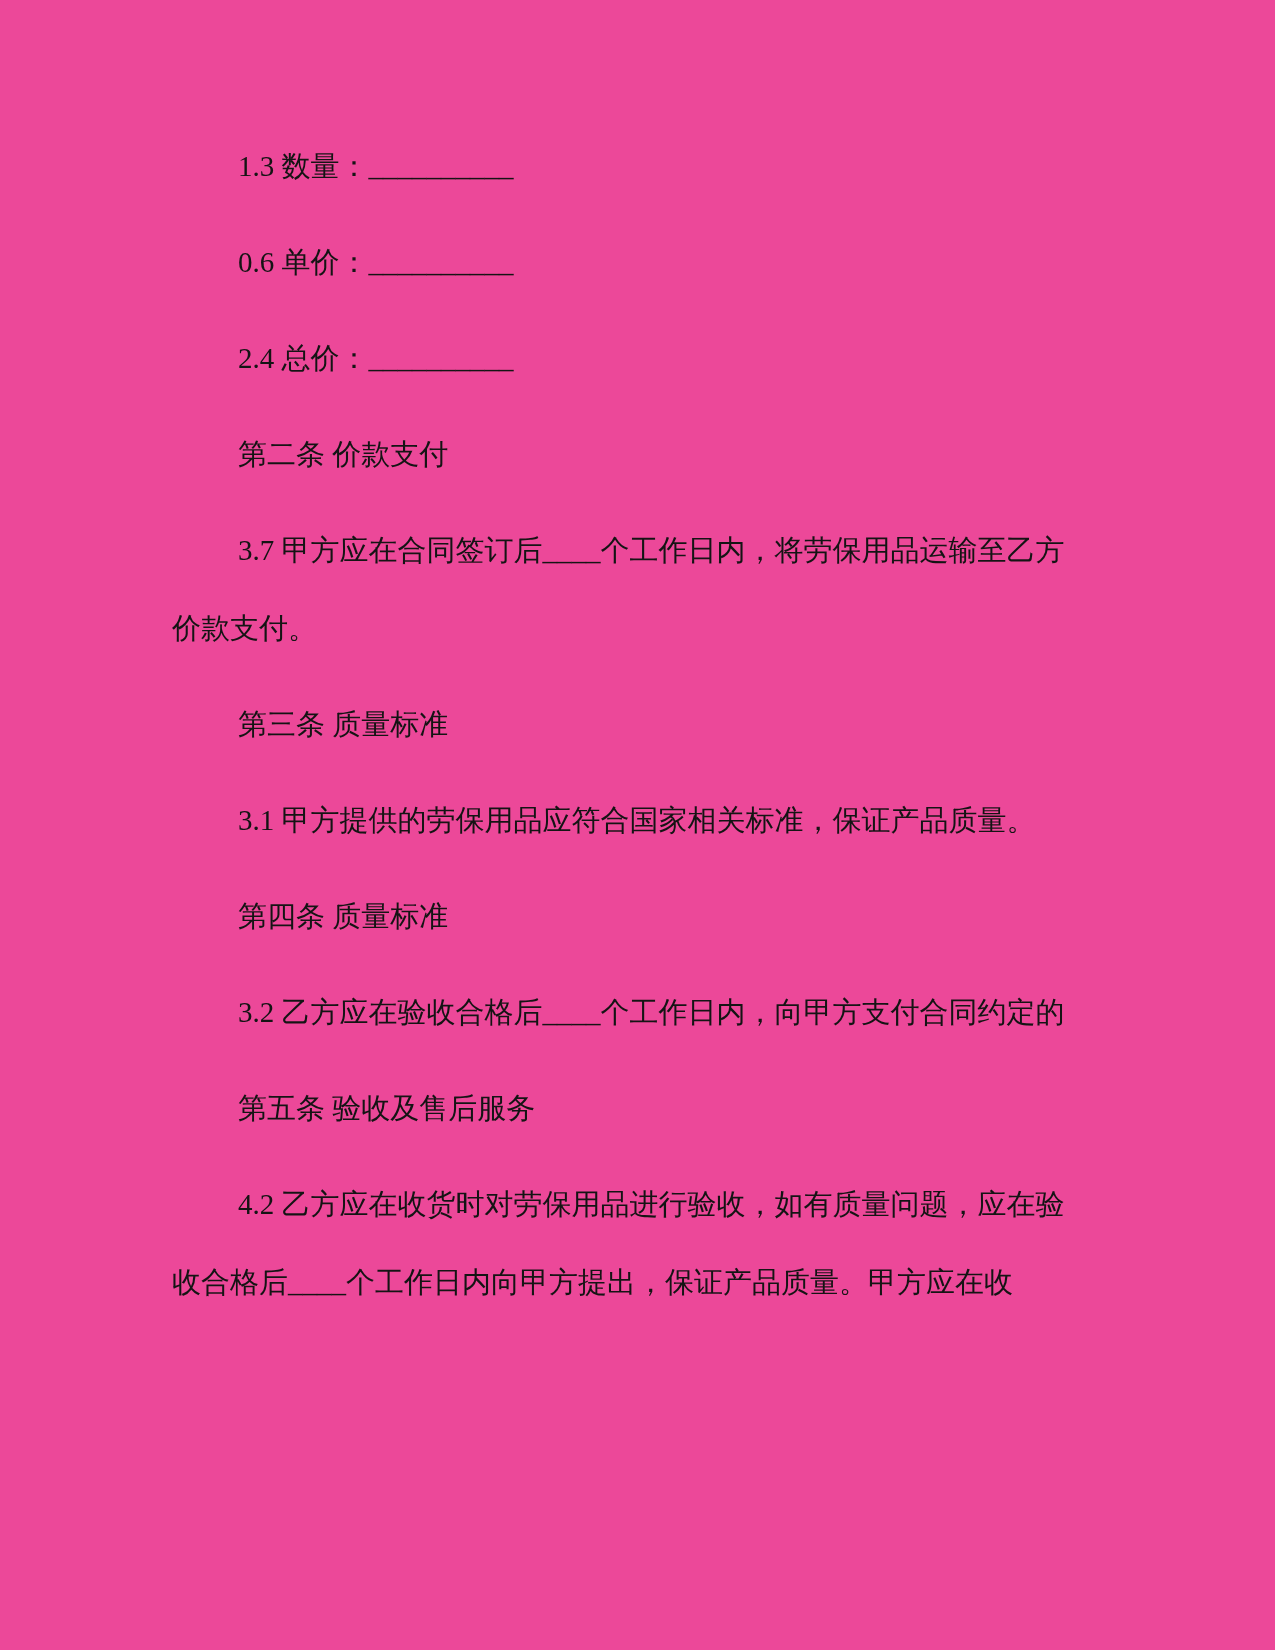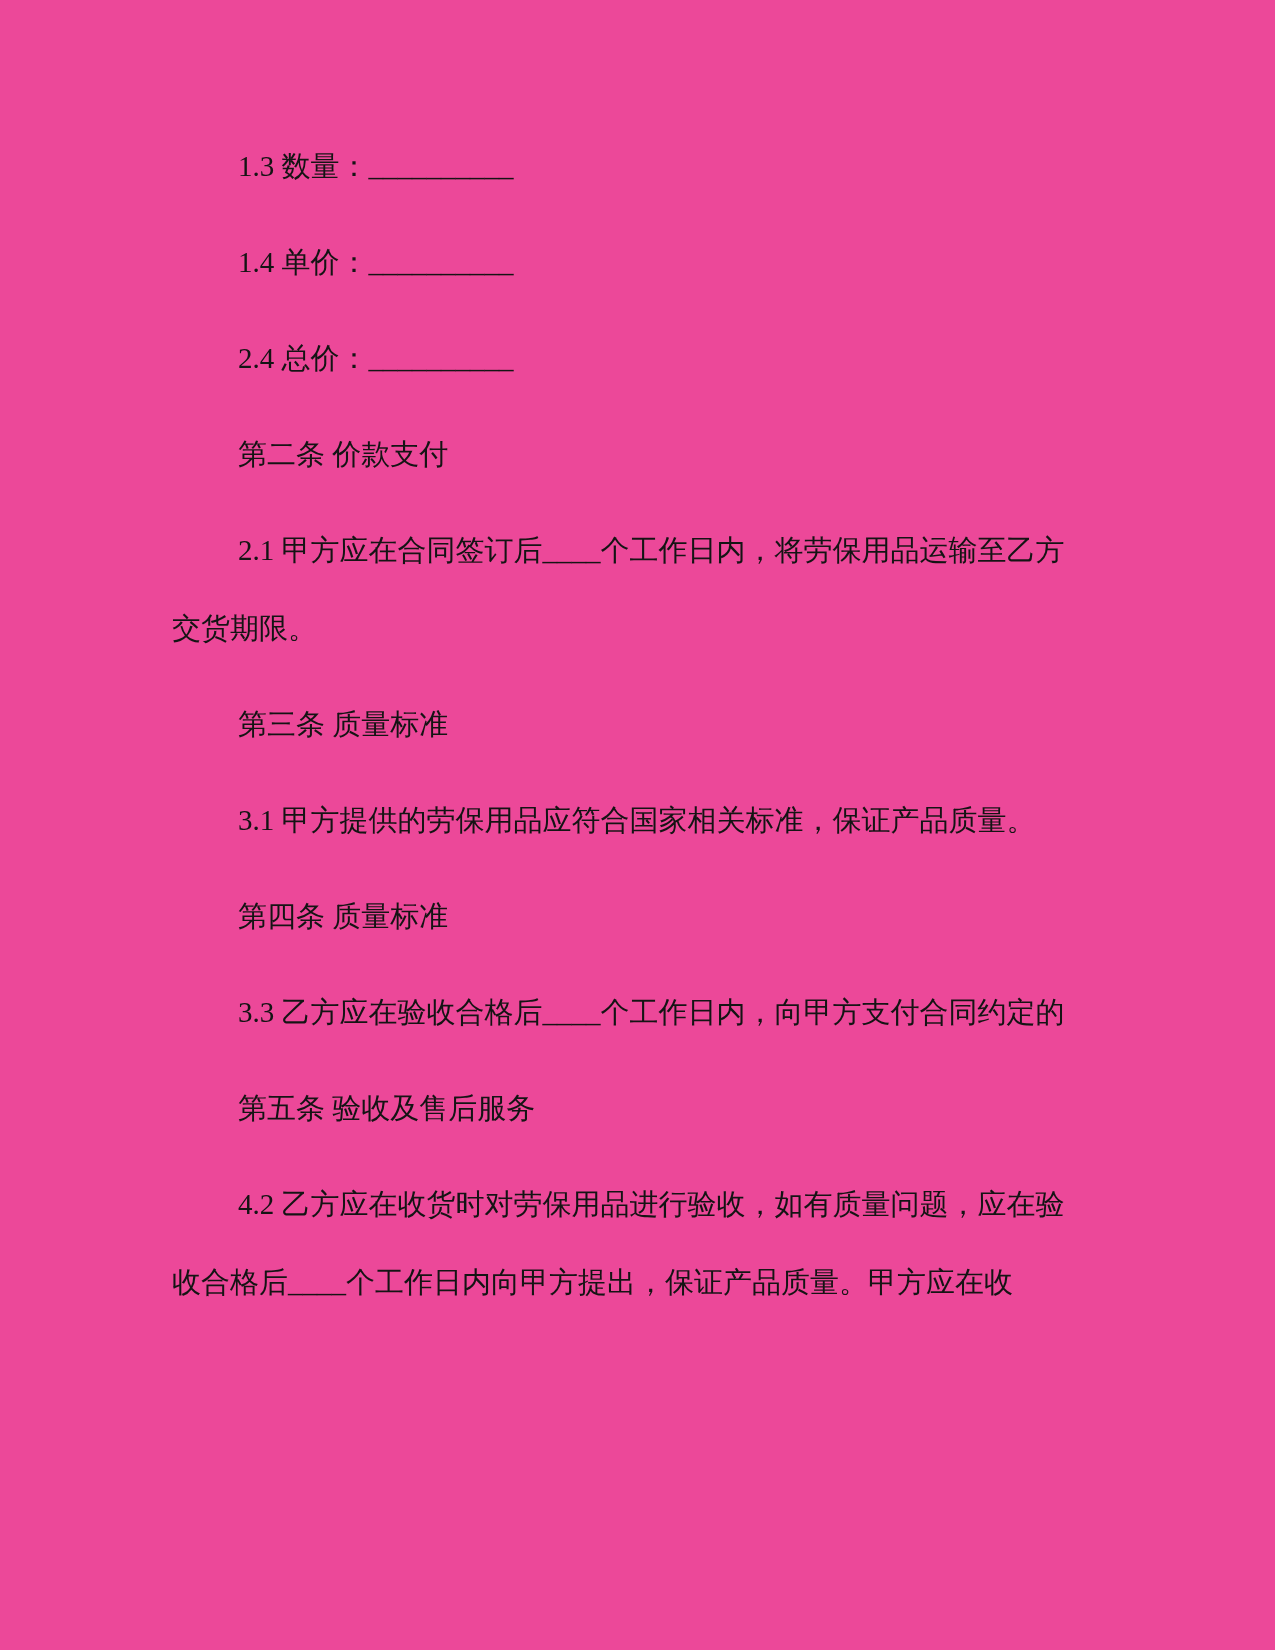--- a/index.html
+++ b/index.html
@@ -37,43 +37,43 @@
 </style>
 </head>
 <body>
 
 <div class="page">
   <div class="doc" id="doc-root">
       <div class="para">
         <div class="line first">1.3 数量：__________</div>
       </div>
       <div class="para">
-        <div class="line first">1.4 单价：__________</div>
+        <div class="line first">0.6 单价：__________</div>
       </div>
       <div class="para">
         <div class="line first">2.4 总价：__________</div>
       </div>
       <div class="para">
         <div class="line first">第二条 价款支付</div>
       </div>
       <div class="para">
-        <div class="line first">2.1 甲方应在合同签订后____个工作日内，将劳保用品运输至乙方</div>
-        <div class="line">交货期限。</div>
+        <div class="line first">3.7 甲方应在合同签订后____个工作日内，将劳保用品运输至乙方</div>
+        <div class="line">价款支付。</div>
       </div>
       <div class="para">
         <div class="line first">第三条 质量标准</div>
       </div>
       <div class="para">
         <div class="line first">3.1 甲方提供的劳保用品应符合国家相关标准，保证产品质量。</div>
       </div>
       <div class="para">
         <div class="line first">第四条 质量标准</div>
       </div>
       <div class="para">
-        <div class="line first">3.3 乙方应在验收合格后____个工作日内，向甲方支付合同约定的</div>
+        <div class="line first">3.2 乙方应在验收合格后____个工作日内，向甲方支付合同约定的</div>
       </div>
       <div class="para">
         <div class="line first">第五条 验收及售后服务</div>
       </div>
       <div class="para">
         <div class="line first">4.2 乙方应在收货时对劳保用品进行验收，如有质量问题，应在验</div>
         <div class="line">收合格后____个工作日内向甲方提出，保证产品质量。甲方应在收</div>
       </div>
     </div>
 </div>

